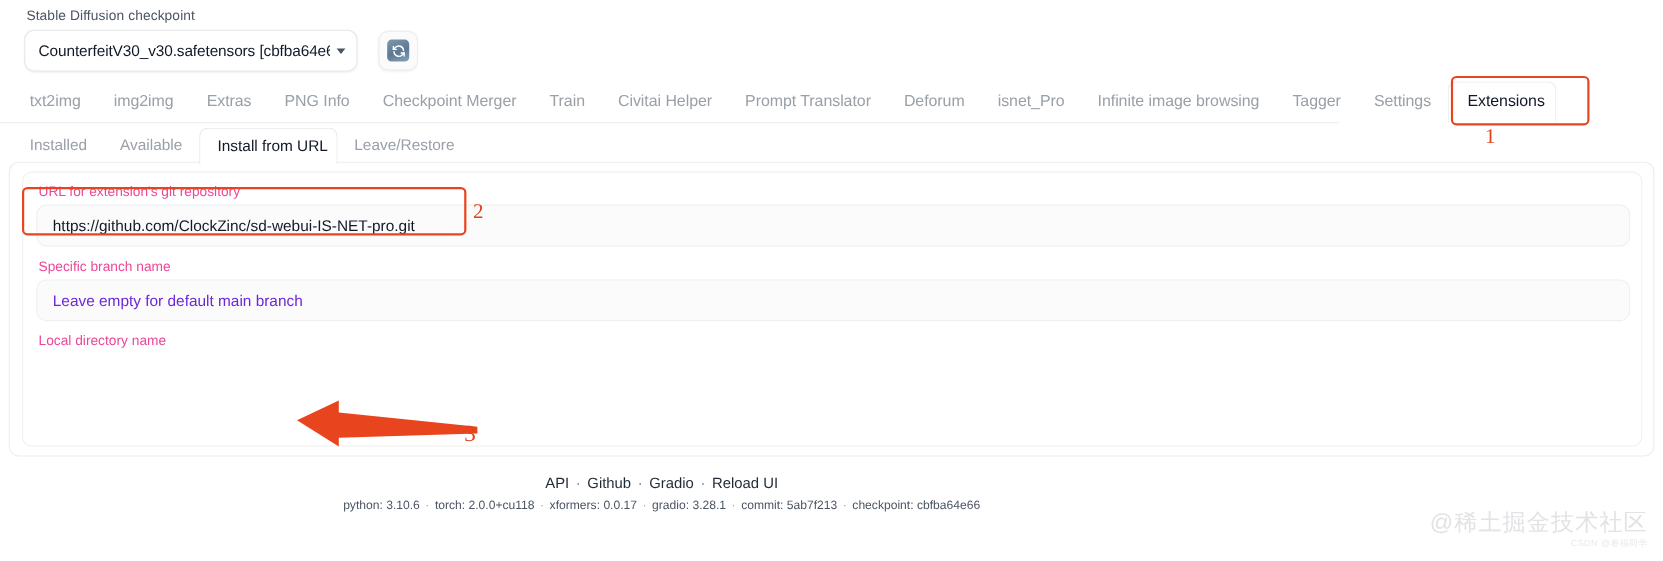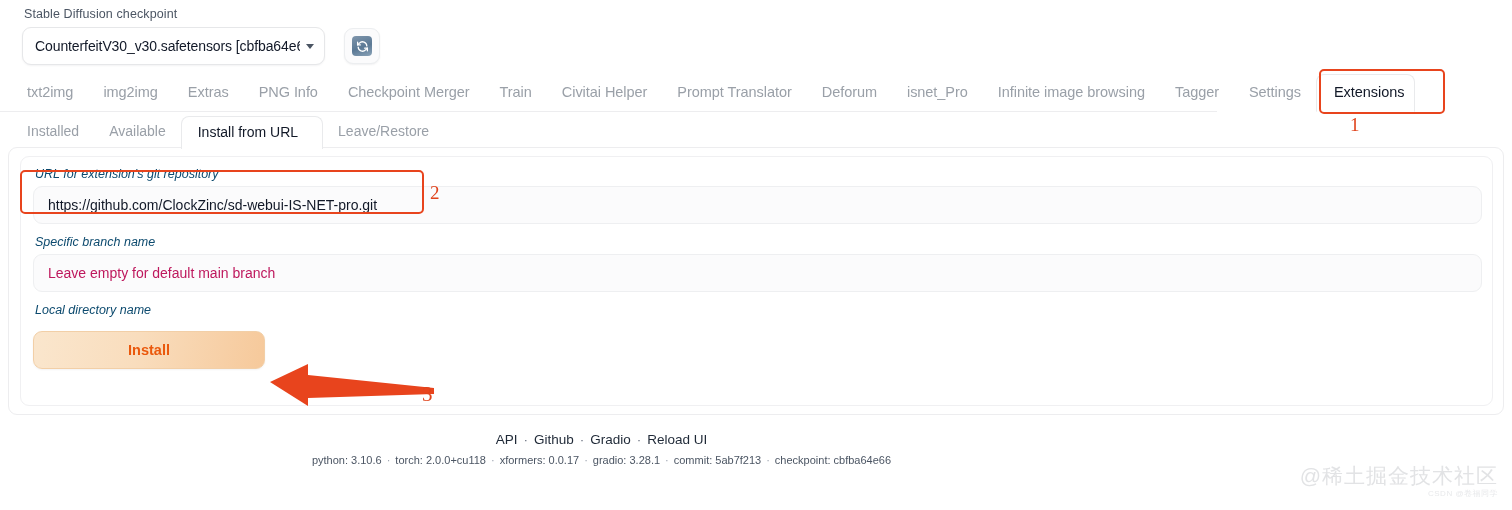--- a/index.html
+++ b/index.html
@@ -148,21 +148,21 @@
     padding: 0 15px 9px 15px;
     cursor: pointer;
     white-space: nowrap;
   }
   .subtab.active {
     color: #111827;
     background: #ffffff;
     border: 1px solid #e9eaec;
     border-bottom: none;
     border-radius: 8px 8px 0 0;
-    padding: 7px 24px 9px 16px;
+    padding: 7px 8px 9px 16px;
     margin-bottom: -1px;
     z-index: 2;
     position: relative;
   }
 
   
   .panel-outer {
     position: absolute;
     left: 8px;
     top: 147px;
@@ -179,40 +179,39 @@
     width: 1473px;
     height: 250px;
     background: #ffffff;
     border: 1px solid #f0f0f2;
     border-radius: 9px;
     padding: 10px 12px 0 12px;
   }
 
   .field-label {
     font-size: 12.5px;
-    color: #0c4a6e;
+    color: #ec4899;
     margin-bottom: 5px;
     padding-left: 2px;
-    font-style: italic;
   }
   .field-input {
     width: 1449px;
     height: 38px;
     background: #fbfbfc;
     border: 1px solid #eeeff1;
     border-radius: 9px;
     display: flex;
     align-items: center;
     padding: 0 14px;
     font-size: 14px;
     cursor: text;
     margin-bottom: 11px;
   }
   .field-input .val { color: #111827; }
-  .field-input .ph  { color: #be185d; }
+  .field-input .ph  { color: #6d28d9; }
 
   
   .install-btn {
     width: 232px;
     height: 38px;
     border-radius: 9px;
     background: linear-gradient(100deg,#fae6cd 0%,#f9ddbd 45%,#f6c99b 100%);
     border: 1px solid #f2cfa7;
     display: flex;
     align-items: center;
@@ -334,21 +333,20 @@
       <span class="val">https://github.com/ClockZinc/sd-webui-IS-NET-pro.git</span>
     </div>
 
     <div class="field-label">Specific branch name</div>
     <div class="field-input">
       <span class="ph">Leave empty for default main branch</span>
     </div>
 
     <div class="field-label">Local directory name</div>
 
-    <div class="install-btn">Install</div>
   </div>
 </div>
 
 <div class="anno-box" style="left:20px; top:170px; width:404px; height:44px;"></div>
 <div class="anno-num" style="left:430px; top:182px;">2</div>
 
 <div class="arrow-anno">
   <svg width="170" height="50" viewBox="0 0 170 50">
     <polygon points="0,22 38,4 38,15 164,28 164,34 38,38 38,46" fill="#e8441d"></polygon>
   </svg>

